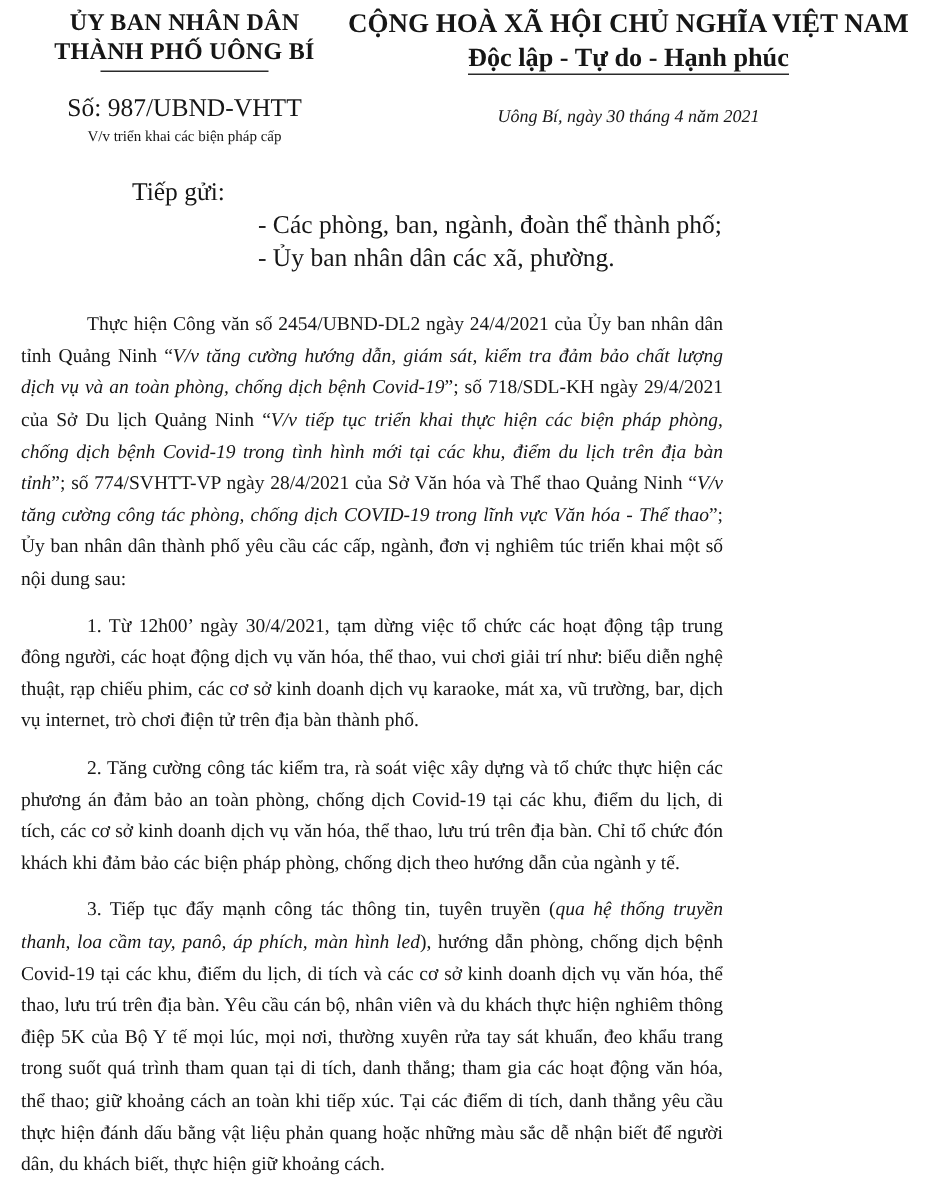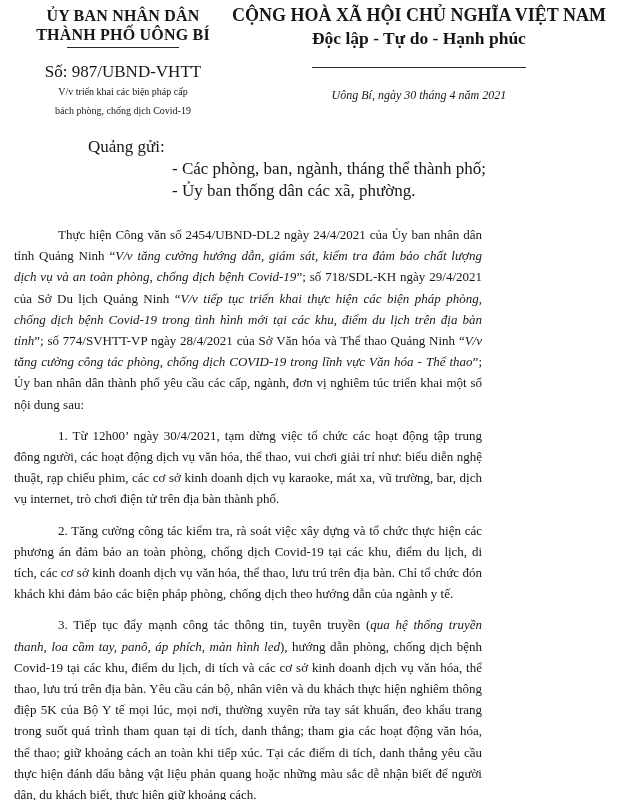--- a/index.html
+++ b/index.html
@@ -62,21 +62,21 @@
     line-height: 19px;
     white-space: nowrap;
   }
   .nat-line2-wrap { margin-top: 3px; }
   .nat-line2 {
     font-weight: bold;
     font-size: 17.5px;
     line-height: 21px;
     display: inline-block;
     border-bottom: 1.6px solid #2a2a2a;
-    padding-bottom: 18px;
+    padding-bottom: 0;
     white-space: nowrap;
   }
   .place-date {
     font-style: italic;
     font-size: 12px;
     margin-top: 20px;
     white-space: nowrap;
   }
   
   .salute {
@@ -107,36 +107,35 @@
 
 <div class="page">
 
   <div class="hdr">
     <div class="hdr-left">
       <div class="org-line">ỦY BAN NHÂN DÂN</div>
       <div class="org-line">THÀNH PHỐ UÔNG BÍ</div>
       <div class="org-rule" style="border-top-color: rgb(42, 42, 42);"></div>
       <div class="doc-no">Số: 987/UBND-VHTT</div>
       <div class="subject">V/v triển khai các biện pháp cấp</div>
-      <div class="subject">bách phòng, chống dịch Covid-19</div>
     </div>
     <div class="hdr-right">
       <div class="nat-line1">CỘNG HOÀ XÃ HỘI CHỦ NGHĨA VIỆT NAM</div>
       <div class="nat-line2-wrap">
         <span class="nat-line2" style="border-bottom-color: rgb(42, 42, 42);">Độc lập - Tự do - Hạnh phúc</span>
       </div>
       <div class="place-date">Uông Bí, ngày 30 tháng 4 năm 2021</div>
     </div>
   </div>
 
   <div class="salute">
-    <div class="salute-label">Quảng gửi:</div>
+    <div class="salute-label">Tiếp gửi:</div>
     <div class="recipients">
-      <div class="recipient-line">- Các phòng, ban, ngành, tháng thể thành phố;</div>
-      <div class="recipient-line">- Ủy ban thống dân các xã, phường.</div>
+      <div class="recipient-line">- Các phòng, ban, ngành, đoàn thể thành phố;</div>
+      <div class="recipient-line">- Ủy ban nhân dân các xã, phường.</div>
     </div>
   </div>
 
   <div class="doc-body">
     <p class="para"><span>Thực hiện Công văn số 2454/UBND-DL2 ngày 24/4/2021 của Ủy ban nhân dân tỉnh Quảng Ninh “</span><span class="it">V/v tăng cường hướng dẫn, giám sát, kiểm tra đảm bảo chất lượng dịch vụ và an toàn phòng, chống dịch bệnh Covid-19</span><span>”; số 718/SDL-KH ngày 29/4/2021 của Sở Du lịch Quảng Ninh “</span><span class="it">V/v tiếp tục triển khai thực hiện các biện pháp phòng, chống dịch bệnh Covid-19 trong tình hình mới tại các khu, điểm du lịch trên địa bàn tỉnh</span><span>”; số 774/SVHTT-VP ngày 28/4/2021 của Sở Văn hóa và Thể thao Quảng Ninh “</span><span class="it">V/v tăng cường công tác phòng, chống dịch COVID-19 trong lĩnh vực Văn hóa - Thể thao</span><span>”; Ủy ban nhân dân thành phố yêu cầu các cấp, ngành, đơn vị nghiêm túc triển khai một số nội dung sau:</span></p>
     <p class="para"><span>1. Từ 12h00’ ngày 30/4/2021, tạm dừng việc tổ chức các hoạt động tập trung đông người, các hoạt động dịch vụ văn hóa, thể thao, vui chơi giải trí như: biểu diễn nghệ thuật, rạp chiếu phim, các cơ sở kinh doanh dịch vụ karaoke, mát xa, vũ trường, bar, dịch vụ internet, trò chơi điện tử trên địa bàn thành phố.</span></p>
     <p class="para"><span>2. Tăng cường công tác kiểm tra, rà soát việc xây dựng và tổ chức thực hiện các phương án đảm bảo an toàn phòng, chống dịch Covid-19 tại các khu, điểm du lịch, di tích, các cơ sở kinh doanh dịch vụ văn hóa, thể thao, lưu trú trên địa bàn. Chỉ tổ chức đón khách khi đảm bảo các biện pháp phòng, chống dịch theo hướng dẫn của ngành y tế.</span></p>
     <p class="para"><span>3. Tiếp tục đẩy mạnh công tác thông tin, tuyên truyền (</span><span class="it">qua hệ thống truyền thanh, loa cầm tay, panô, áp phích, màn hình led</span><span>), hướng dẫn phòng, chống dịch bệnh Covid-19 tại các khu, điểm du lịch, di tích và các cơ sở kinh doanh dịch vụ văn hóa, thể thao, lưu trú trên địa bàn. Yêu cầu cán bộ, nhân viên và du khách thực hiện nghiêm thông điệp 5K của Bộ Y tế mọi lúc, mọi nơi, thường xuyên rửa tay sát khuẩn, đeo khẩu trang trong suốt quá trình tham quan tại di tích, danh thắng; tham gia các hoạt động văn hóa, thể thao; giữ khoảng cách an toàn khi tiếp xúc. Tại các điểm di tích, danh thắng yêu cầu thực hiện đánh dấu bằng vật liệu phản quang hoặc những màu sắc dễ nhận biết để người dân, du khách biết, thực hiện giữ khoảng cách.</span></p>
   </div>
 

